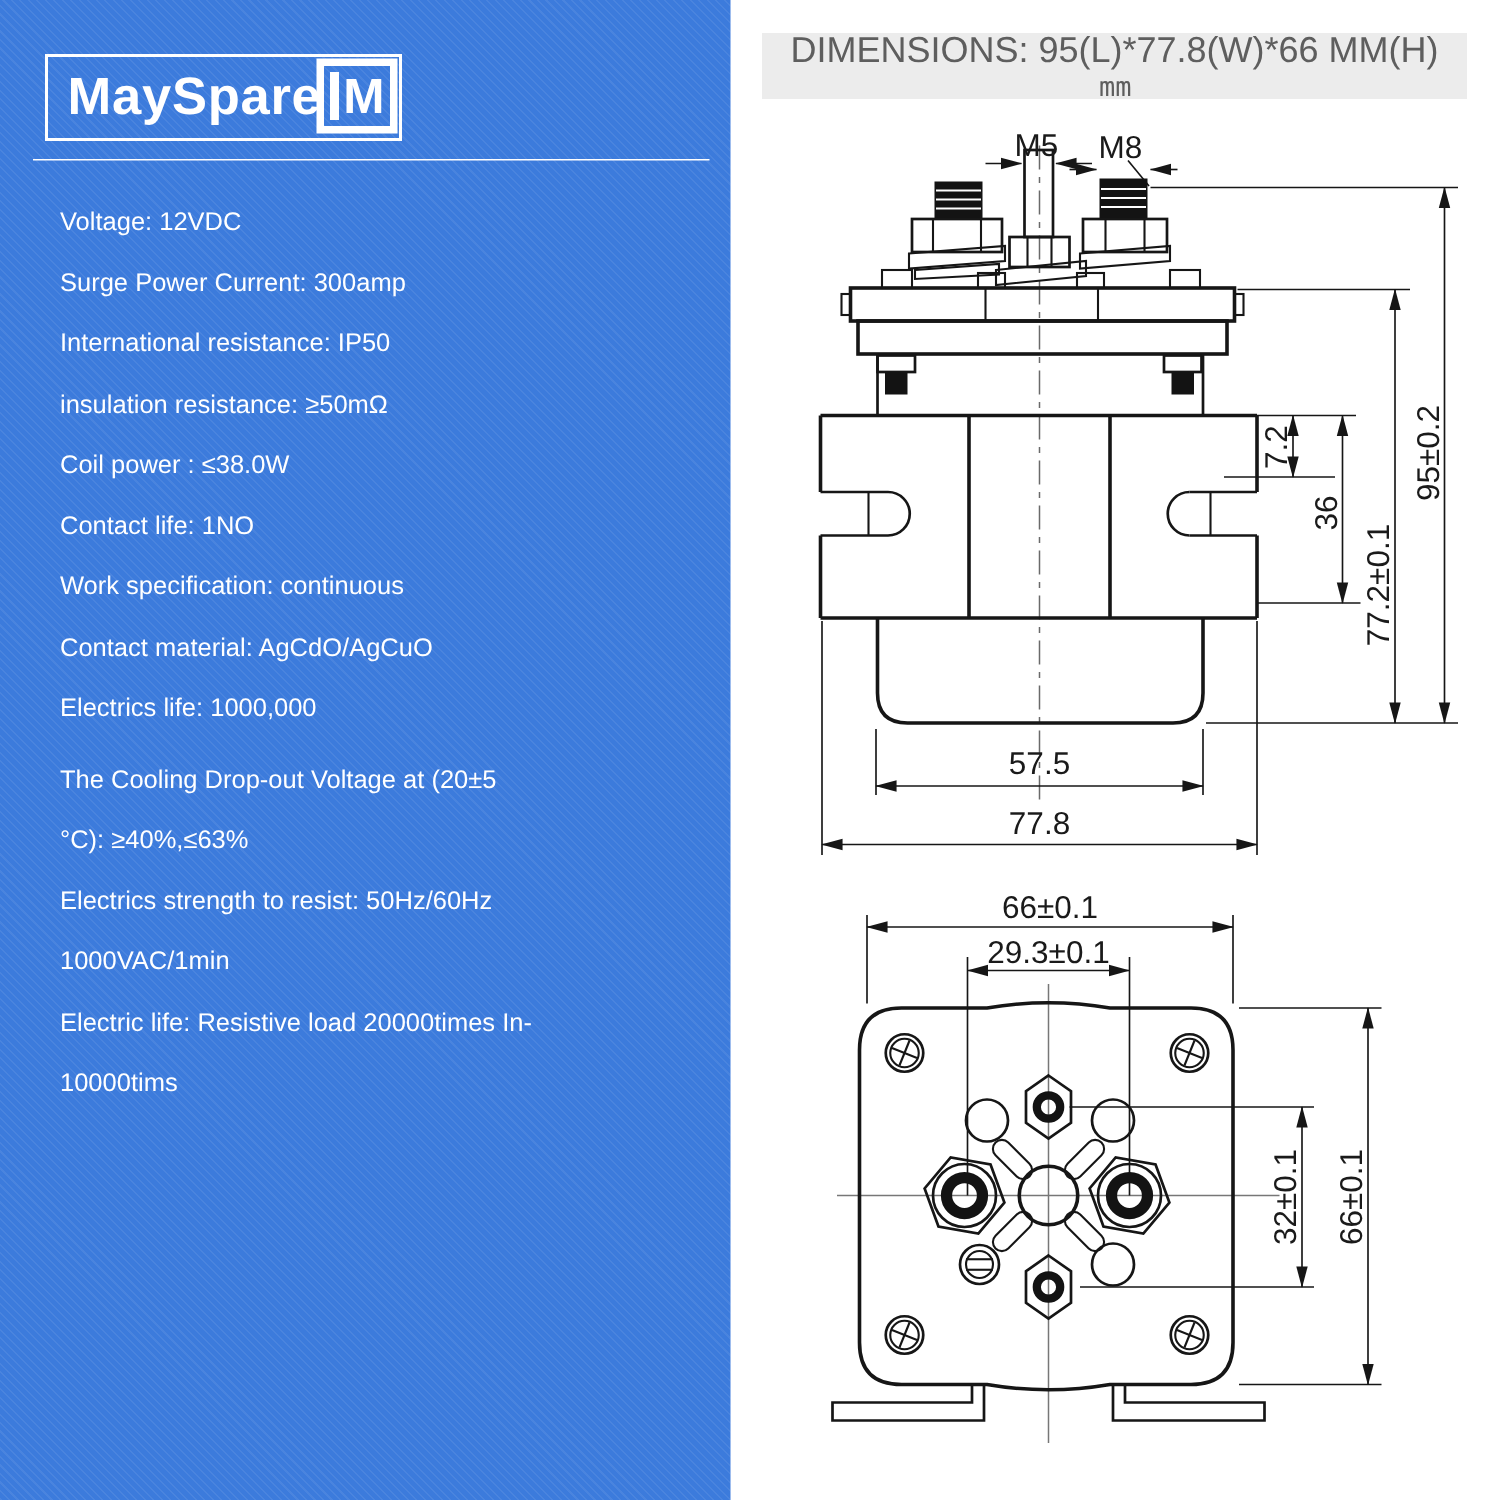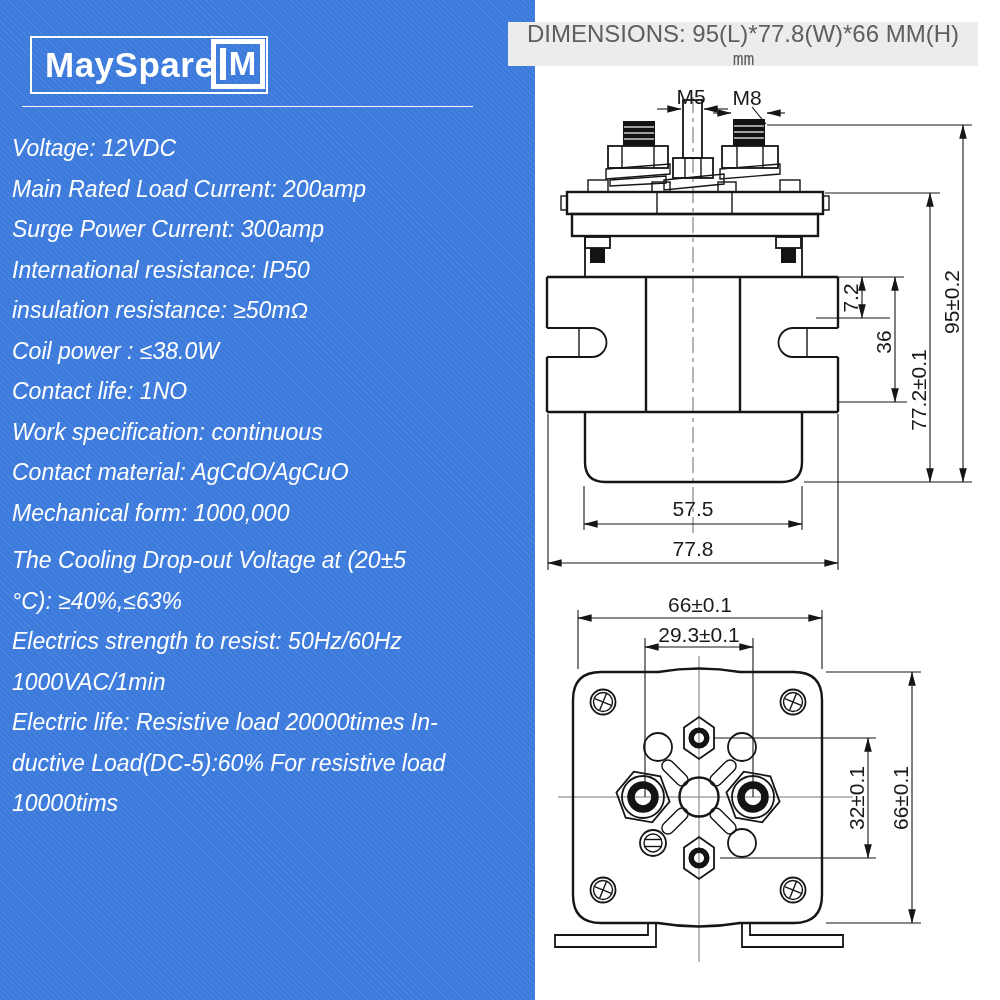--- a/index.html
+++ b/index.html
@@ -1,31 +1,31 @@
 <!DOCTYPE html>
 <html><head>
 <meta charset="utf-8">
 <style>
   html,body{margin:0;padding:0;background:#fff;}
   .page{position:relative;width:1000px;height:1000px;background:#ffffff;overflow:hidden;
         font-family:"Liberation Sans",sans-serif;}
   
   .panel{position:absolute;left:0;top:0;width:487px;height:1000px;background:#3c7bdc;
          background-image:repeating-linear-gradient(45deg,rgba(255,255,255,0.07) 0px,
-           rgba(255,255,255,0.07) 1px,rgba(255,255,255,0) 1px,rgba(255,255,255,0) 4px);padding-left:48px;}
+           rgba(255,255,255,0.07) 1px,rgba(255,255,255,0) 1px,rgba(255,255,255,0) 4px);}
   .logo{position:absolute;left:30px;top:36px;width:238px;height:58px;border:2px solid #fff;
         box-sizing:border-box;display:flex;align-items:center;}
   .logo-text{color:#fff;font-size:35px;font-weight:bold;padding-left:13px;letter-spacing:0.5px;}
   .emblem{position:absolute;right:1px;top:1px;width:54px;height:50px;border:5px solid #fff;
           box-sizing:border-box;display:flex;align-items:center;justify-content:center;gap:3px;}
   .emblem-bar{display:block;width:6px;height:32px;background:#fff;}
   .emblem-m{color:#fff;font-size:33px;font-weight:bold;line-height:1;transform:translateY(-1px);}
   .divider{position:absolute;left:22px;top:106px;width:451px;height:0;border-top:1.5px solid #fff;}
-  .specs{position:absolute;left:12px;top:128px;width:460px;color:#fff;font-size:23px;
-         line-height:40.5px;white-space:nowrap;font-style:italic;}
+  .specs{position:absolute;left:40px;top:128px;width:460px;color:#fff;font-size:17px;
+         line-height:40.5px;white-space:nowrap;}
   .spec-line.gap{margin-top:7px;}
   
   .banner{position:absolute;left:508px;top:22px;width:470px;height:44px;background:#ececec;
           display:flex;align-items:center;justify-content:center;color:#5e5e5e;font-size:24px;flex-direction:column;}
   .banner .mono{font-family:"DejaVu Sans Mono",monospace;font-size:18px;margin-left:1px;}
   
   svg.drawing{position:absolute;left:490px;top:70px;width:510px;height:900px;}
   .o  {fill:none;stroke:#161616;stroke-width:2.4;}
   .o2 {fill:none;stroke:#161616;stroke-width:1.8;}
   .o3 {fill:none;stroke:#161616;stroke-width:1.4;}
@@ -45,35 +45,33 @@
     <div class="logo">
       <span class="logo-text">MaySpare</span>
       <span class="emblem">
         <span class="emblem-bar"></span>
         <span class="emblem-m">M</span>
       </span>
     </div>
     <div class="divider"></div>
     <div class="specs">
       <div class="spec-line">Voltage: 12VDC</div>
-      <div class="spec-line">Main Rated Load Current: 200amp</div>
       <div class="spec-line">Surge Power Current: 300amp</div>
       <div class="spec-line">International resistance: IP50</div>
       <div class="spec-line">insulation resistance: ≥50mΩ</div>
       <div class="spec-line">Coil power : ≤38.0W</div>
       <div class="spec-line">Contact life: 1NO</div>
       <div class="spec-line">Work specification: continuous</div>
       <div class="spec-line">Contact material: AgCdO/AgCuO</div>
-      <div class="spec-line">Mechanical form: 1000,000</div>
+      <div class="spec-line">Electrics life: 1000,000</div>
       <div class="spec-line gap">The Cooling Drop-out Voltage at (20±5</div>
       <div class="spec-line">°C): ≥40%,≤63%</div>
       <div class="spec-line">Electrics strength to resist: 50Hz/60Hz</div>
       <div class="spec-line">1000VAC/1min</div>
       <div class="spec-line">Electric life: Resistive load 20000times In-</div>
-      <div class="spec-line">ductive Load(DC-5):60% For resistive load</div>
       <div class="spec-line">10000tims</div>
     </div>
   </div>
 
   <div class="banner">
     <span>DIMENSIONS: 95(L)*77.8(W)*66 MM(H)</span>
       <span class="mono">mm</span>
   </div>
 
   <svg class="drawing" viewBox="490 70 510 900">

